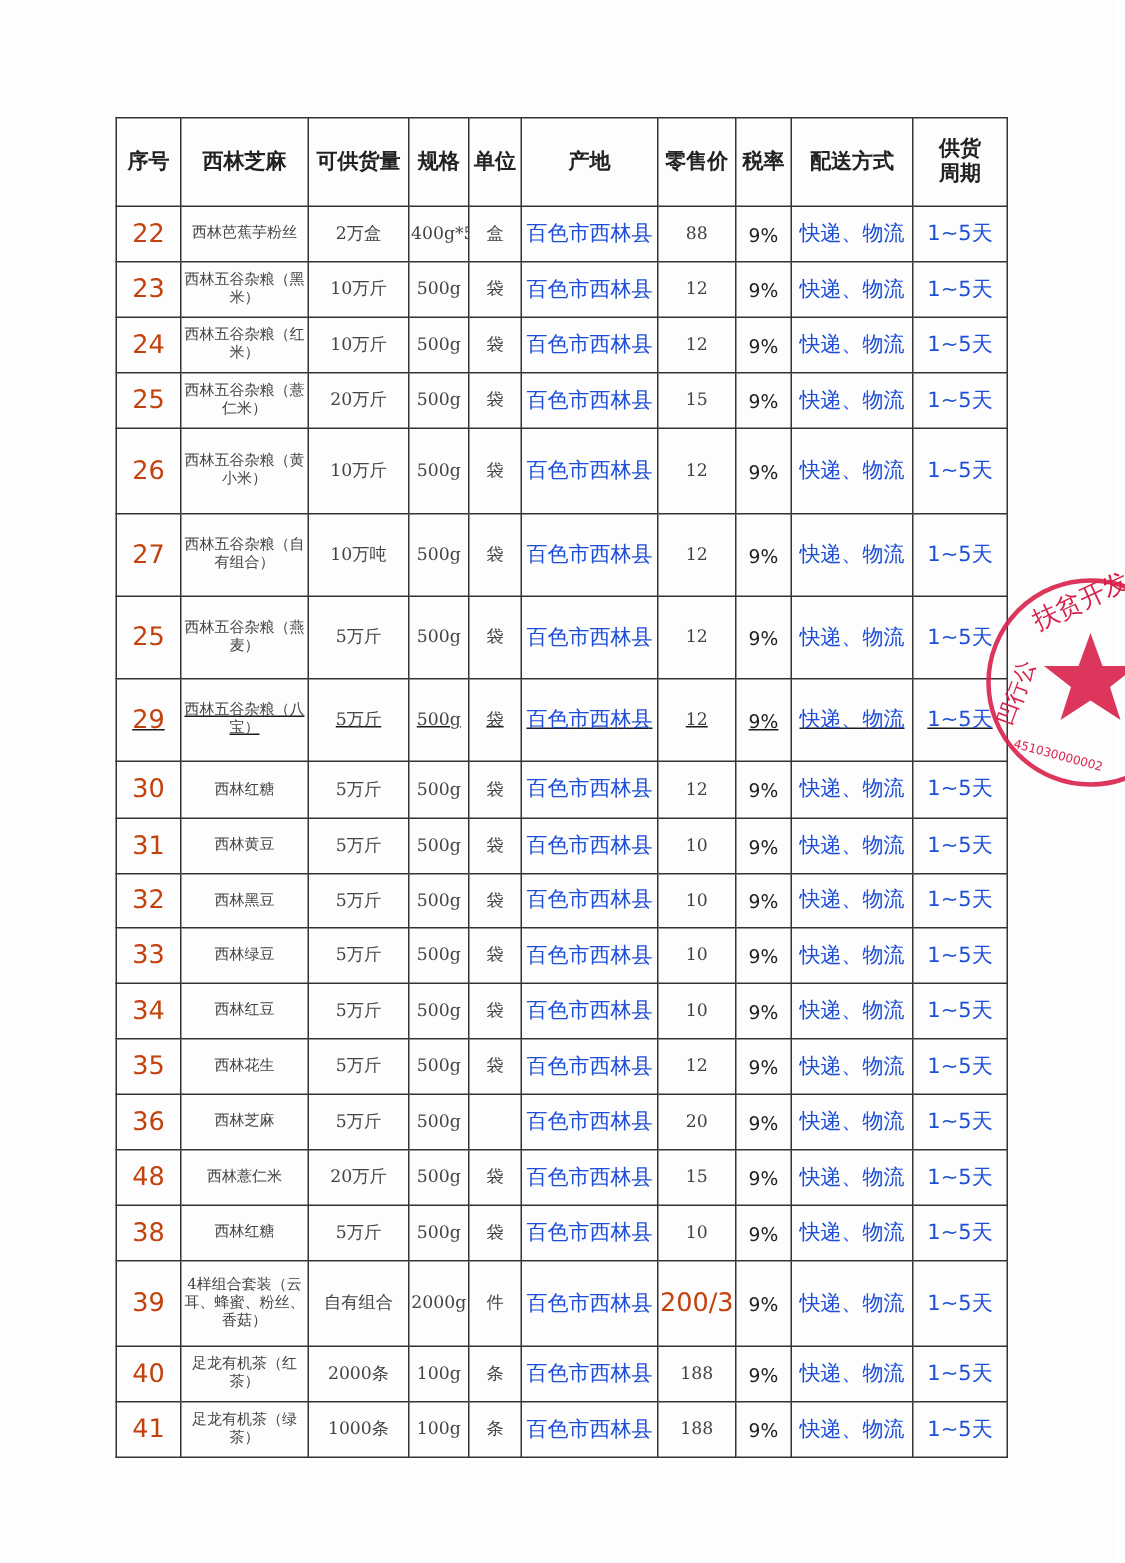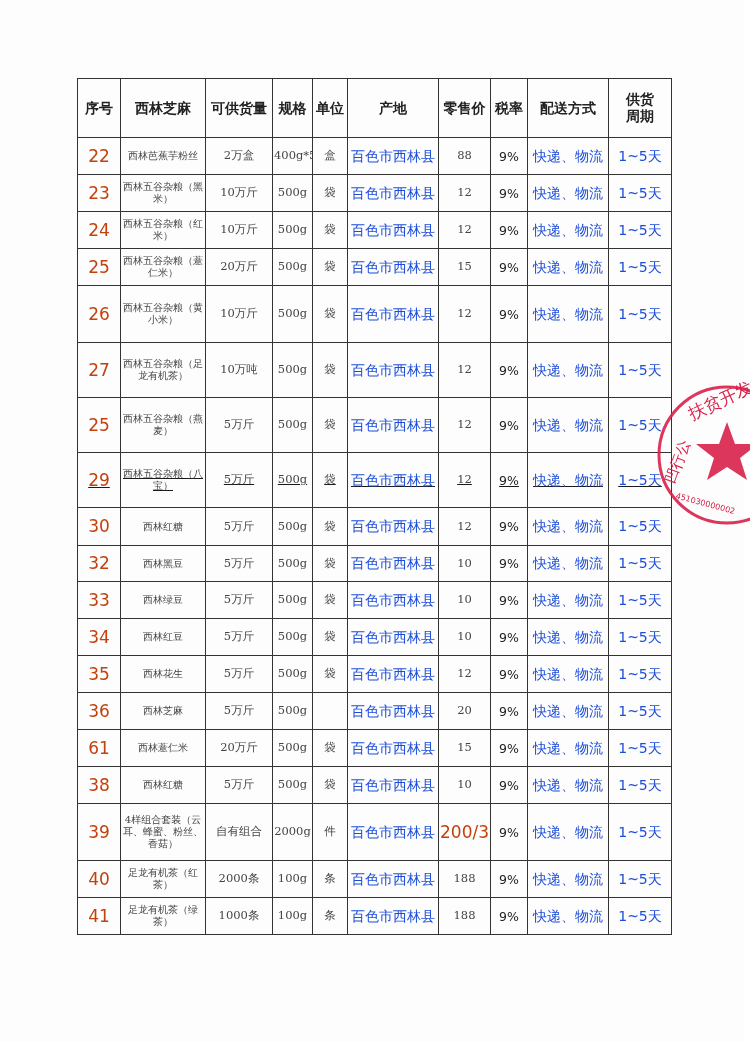--- a/index.html
+++ b/index.html
@@ -117,21 +117,21 @@
           <td class="serif">500g</td>
           <td class="serif">袋</td>
           <td class="sans">百色市西林县</td>
           <td class="serif">12</td>
           <td class="tax">9%</td>
           <td class="sans">快递、物流</td>
           <td class="sans">1~5天</td>
         </tr>
         <tr style="height: 55px;">
           <td class="num">27</td>
-          <td class="name">西林五谷杂粮（足龙有机茶）</td>
+          <td class="name">西林五谷杂粮（自有组合）</td>
           <td class="serif">10万吨</td>
           <td class="serif">500g</td>
           <td class="serif">袋</td>
           <td class="sans">百色市西林县</td>
           <td class="serif">12</td>
           <td class="tax">9%</td>
           <td class="sans">快递、物流</td>
           <td class="sans">1~5天</td>
         </tr>
         <tr style="height: 55px;">
@@ -163,20 +163,32 @@
           <td class="name">西林红糖</td>
           <td class="serif">5万斤</td>
           <td class="serif">500g</td>
           <td class="serif">袋</td>
           <td class="sans">百色市西林县</td>
           <td class="serif">12</td>
           <td class="tax">9%</td>
           <td class="sans">快递、物流</td>
           <td class="sans">1~5天</td>
         </tr>
+        <tr style="height: 37px;">
+          <td class="num">31</td>
+          <td class="name">西林黄豆</td>
+          <td class="serif">5万斤</td>
+          <td class="serif">500g</td>
+          <td class="serif">袋</td>
+          <td class="sans">百色市西林县</td>
+          <td class="serif">10</td>
+          <td class="tax">9%</td>
+          <td class="sans">快递、物流</td>
+          <td class="sans">1~5天</td>
+        </tr>
         <tr style="height: 36px;">
           <td class="num">32</td>
           <td class="name">西林黑豆</td>
           <td class="serif">5万斤</td>
           <td class="serif">500g</td>
           <td class="serif">袋</td>
           <td class="sans">百色市西林县</td>
           <td class="serif">10</td>
           <td class="tax">9%</td>
           <td class="sans">快递、物流</td>
@@ -224,21 +236,21 @@
           <td class="serif">5万斤</td>
           <td class="serif">500g</td>
           <td class="serif"></td>
           <td class="sans">百色市西林县</td>
           <td class="serif">20</td>
           <td class="tax">9%</td>
           <td class="sans">快递、物流</td>
           <td class="sans">1~5天</td>
         </tr>
         <tr style="height: 37px;">
-          <td class="num">61</td>
+          <td class="num">48</td>
           <td class="name">西林薏仁米</td>
           <td class="serif">20万斤</td>
           <td class="serif">500g</td>
           <td class="serif">袋</td>
           <td class="sans">百色市西林县</td>
           <td class="serif">15</td>
           <td class="tax">9%</td>
           <td class="sans">快递、物流</td>
           <td class="sans">1~5天</td>
         </tr>

